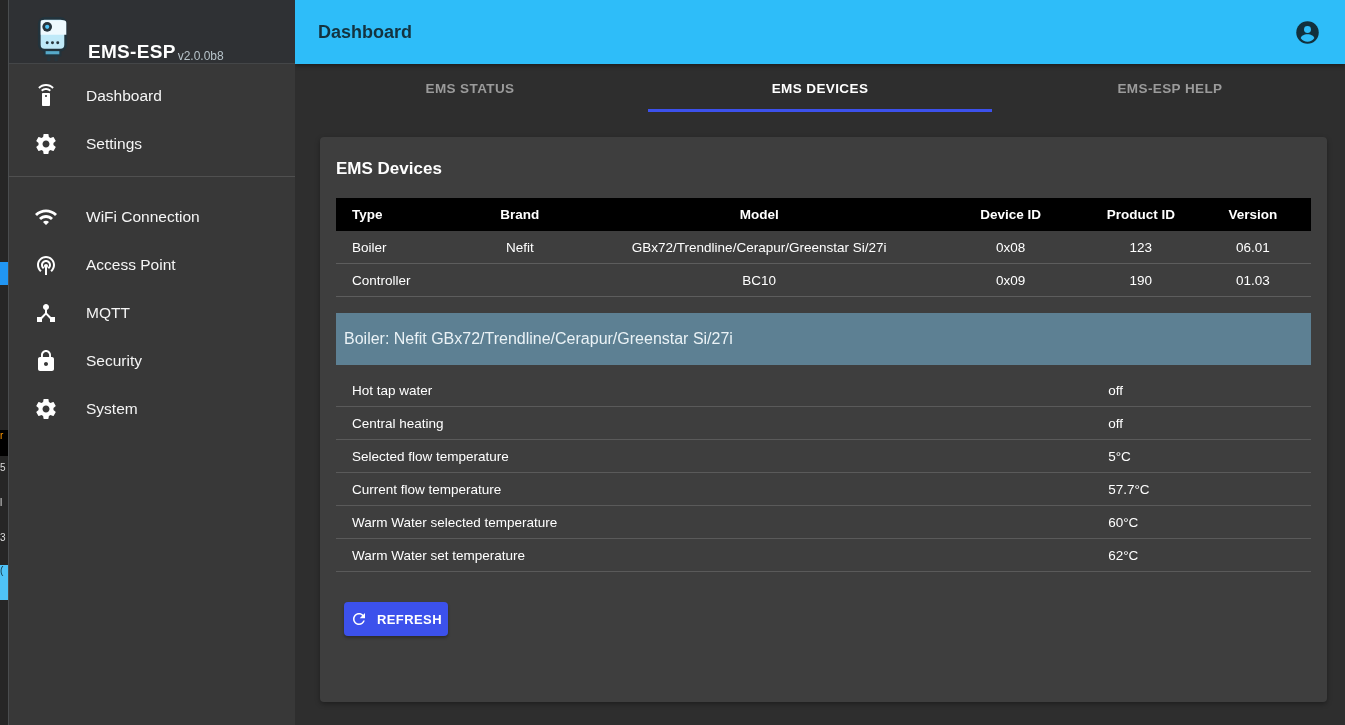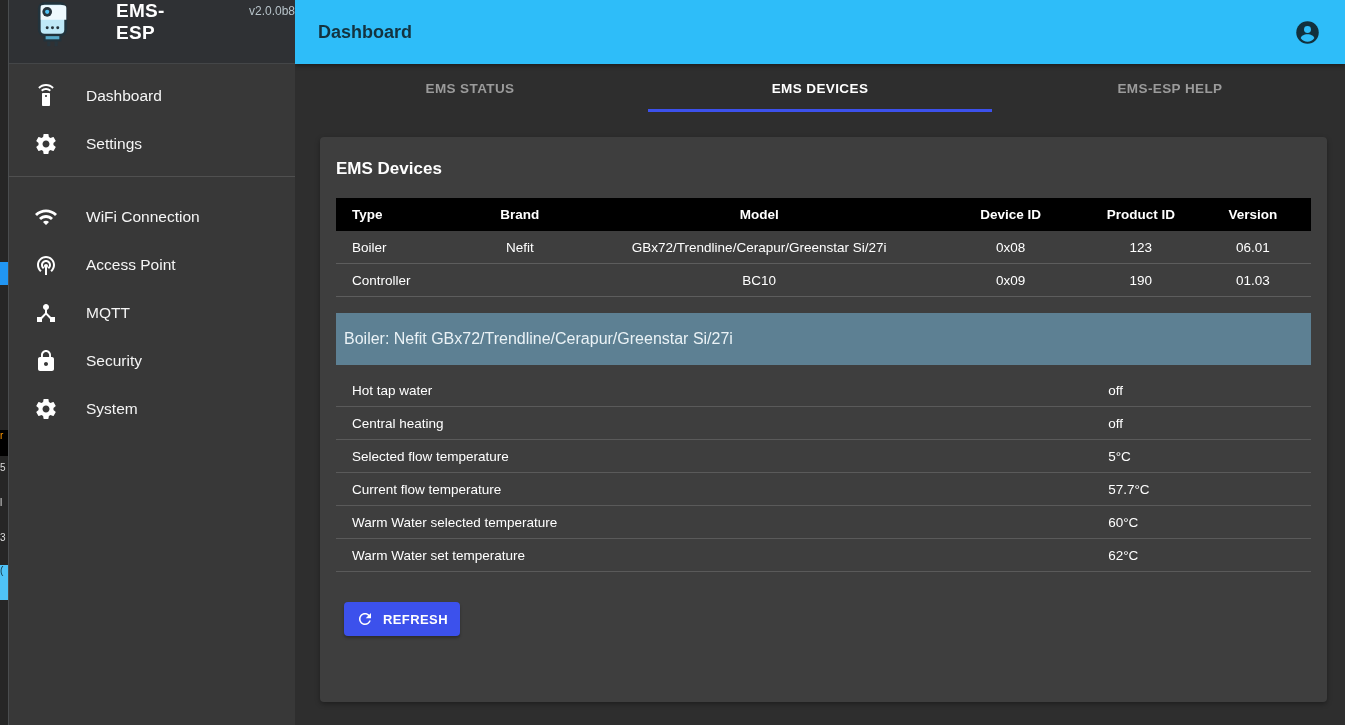--- a/index.html
+++ b/index.html
@@ -10,24 +10,24 @@
   }
   :root{
     --header-blue:#2ebdf9; --indigo:#3c51ec; --scan-blue:#33c2fc;
     --banner:#5d8093; --thead:#000; --onblue:#14333f;
   }
   
   .underlay{position:absolute;left:0;top:0;width:8px;height:725px;background:#262626;z-index:5;}
   .underlay .frag{position:absolute;left:0;width:8px;font-size:10px;line-height:12px;overflow:hidden;color:#ddd;}
   
   .drawer{position:absolute;left:8px;top:0;width:287px;height:725px;background:#383838;border-left:1px solid #4a4d4f;z-index:4;}
-  .logo-area{height:64px;background:#2f3134;border-bottom:1px solid rgba(255,255,255,.10);display:flex;align-items:flex-start;padding-left:25px;gap:28px;}
+  .logo-area{height:64px;background:#2f3134;border-bottom:1px solid rgba(255,255,255,.10);display:flex;align-items:flex-end;padding-left:25px;}
   .logo-area .logo{width:38px;height:48px;display:inline-flex;margin-right:16px;}
   .app-name{font-size:19px;font-weight:700;letter-spacing:.3px;color:#fff;}
-  .app-version{font-size:12px;color:#b7c3c9;margin-left:22px;padding-top:4px;}
+  .app-version{font-size:12px;color:#b7c3c9;margin-left:2px;padding-top:4px;}
   nav ul{list-style:none;padding-top:8px;}
   .menu-item{height:48px;display:flex;align-items:center;padding-left:25px;cursor:pointer;}
   .mi-icon{width:24px;height:24px;margin-right:28px;display:inline-flex;}
   .mi-icon svg{width:24px;height:24px;fill:#fff;}
   .mi-label{font-size:15.5px;color:#f5f5f5;}
   .divider{height:1px;background:rgba(255,255,255,.12);margin:8px 0;}
   
   .appbar{position:absolute;left:295px;top:0;right:0;height:64px;background:var(--header-blue);
     display:flex;align-items:center;padding:0 24px 0 23px;z-index:3;box-shadow:0 2px 4px rgba(0,0,0,.35);}
   .appbar h1{font-size:18px;font-weight:600;color:var(--onblue);flex:1;}
@@ -48,21 +48,21 @@
   .trow{border-bottom:1px solid rgba(255,255,255,.16);}
   .c{text-align:center;}
   .c1{width:12.3%;text-align:left;padding-left:16px;}
   .c2{width:13.1%;} .c3{width:36%;} .c4{width:15.6%;} .c5{width:11.1%;} .c6{flex:1;}
   .banner{height:52px;background:var(--banner);display:flex;align-items:center;
     padding:0 8px;margin:16px 0 9px 0;font-size:16px;color:#eaf2f6;}
   .kvrow{border-bottom:1px solid rgba(255,255,255,.15);}
   .klabel{flex:0 0 79.2%;padding-left:16px;}
   .kvalue{flex:1;text-align:left;}
   .actions{margin-top:30px;display:flex;justify-content:space-between;padding:0 8px;}
-  .btn{display:inline-flex;align-items:center;gap:9px;height:34px;padding:0 12px;border:none;border-radius:4px;
+  .btn{display:inline-flex;align-items:center;gap:9px;height:34px;padding:0 6px;border:none;border-radius:4px;
     font-family:inherit;font-size:13px;font-weight:700;letter-spacing:.4px;cursor:pointer;box-shadow:0 2px 3px rgba(0,0,0,.3);}
   .btn svg{width:18px;height:18px;}
   .btn.primary{background:var(--indigo);color:#fff;} .btn.primary svg{fill:#fff;}
   .btn.light{background:var(--scan-blue);color:var(--onblue);} .btn.light svg{fill:var(--onblue);}
 </style>
 </head>
 <body>
 
 <div class="underlay">
     <div class="frag" style="top: 262px; height: 23px; background: rgb(33, 150, 243);"></div>

